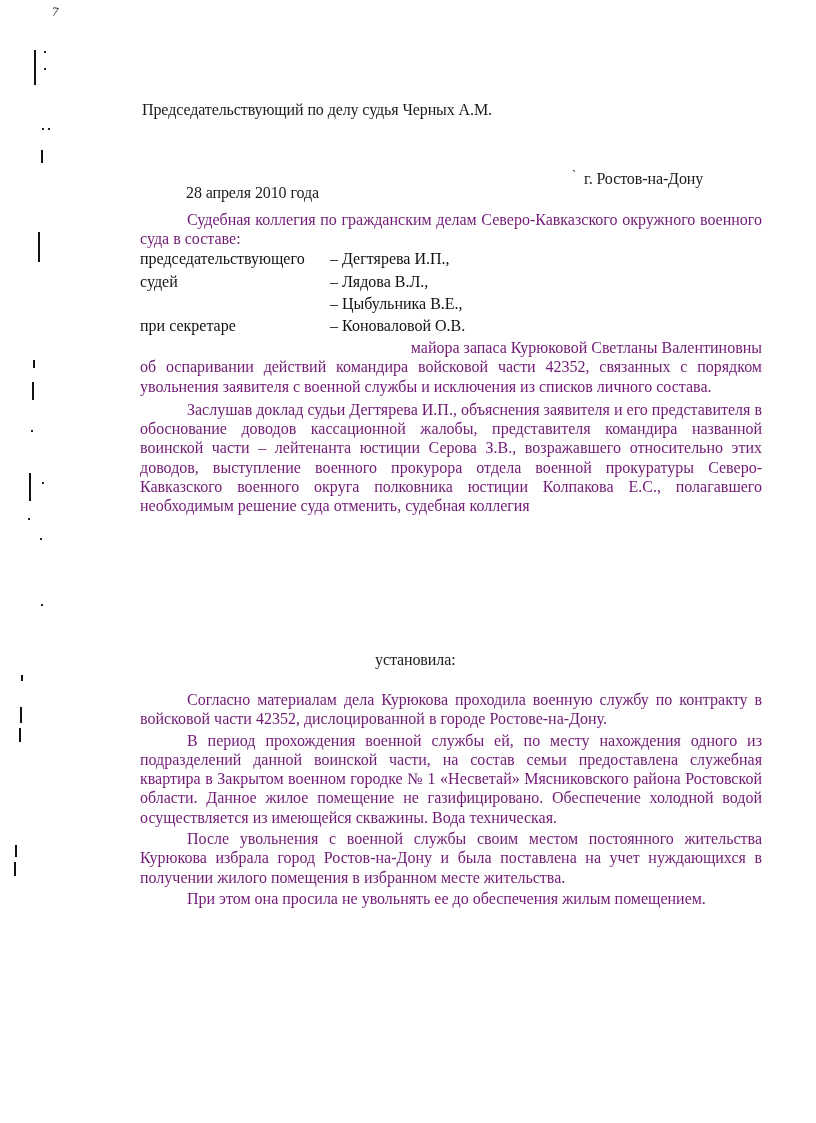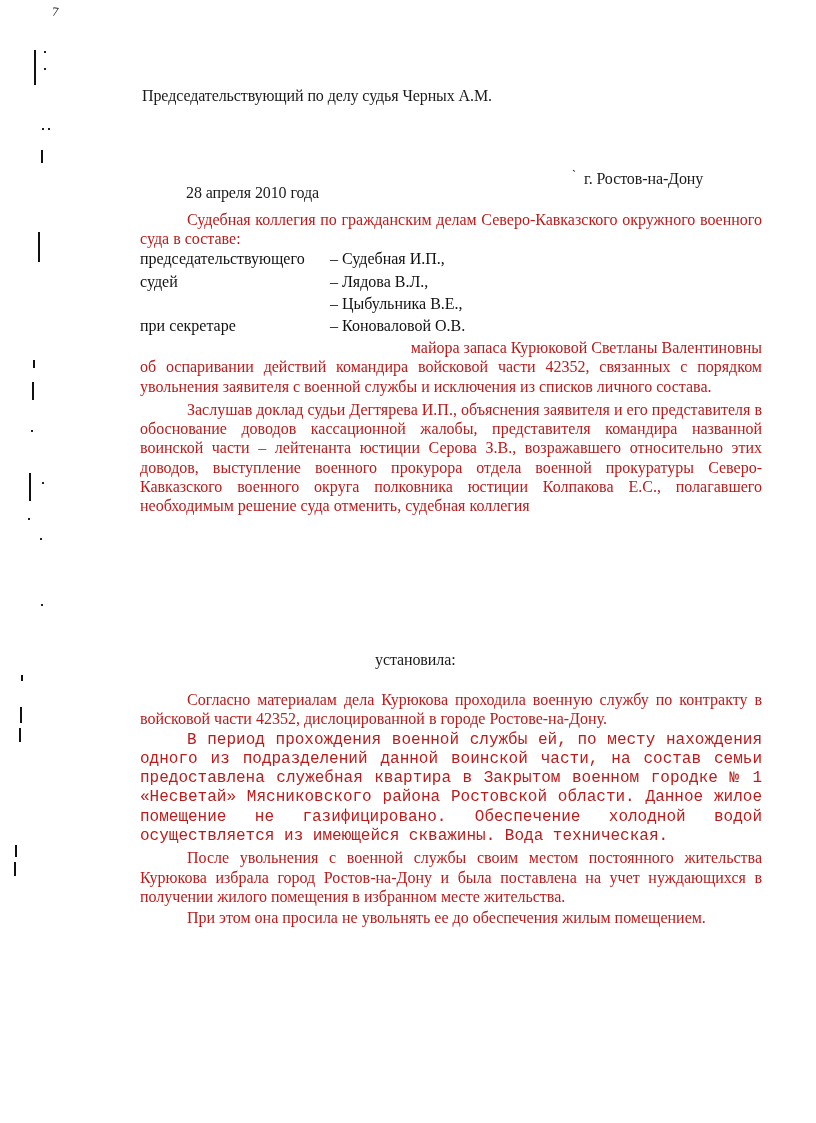--- a/index.html
+++ b/index.html
@@ -1,20 +1,20 @@
 <!DOCTYPE html>
 <html><head>
   <meta charset="utf-8">
   <style>
     html, body { margin: 0; padding: 0; background: #ffffff; }
     body { width: 816px; height: 1123px; position: relative; overflow: hidden;
            font-family: "Liberation Serif", "DejaVu Serif", serif; color: #111; }
     .page { position: absolute; left: 0; top: 0; width: 816px; height: 1123px; background: #fff; }
     .t { position: absolute; font-size: 16px; line-height: 19px; white-space: nowrap; color: #1a1a1a; letter-spacing: -0.1px; }
-    .j { position: absolute; left: 140px; width: 622px; font-size: 16px; line-height: 19.3px; text-align: justify; color: #b91c1c; }
+    .j { position: absolute; left: 140px; width: 622px; font-size: 16px; line-height: 19.3px; text-align: justify; color: #701a75; }
     .j p { margin: 0; text-indent: 47px; text-align: justify; }
     .j p.noind { text-indent: 0; }
     .j p.ind { text-indent: 47px; }
     .title { font-weight: bold; font-size: 16px; letter-spacing: 0.2px; }
     .row { position: absolute; left: 140px; font-size: 16px; line-height: 19px; white-space: nowrap; }
     .row .lbl { display: inline-block; width: 190px; }
     .row .val { display: inline-block; }
     .mark { position: absolute; background: #111; width: 2px; }
     .dot { position: absolute; background: #222; width: 2px; height: 2px; }
   </style>
@@ -38,31 +38,31 @@
   <div class="dot" style="left:42px; top:482px;"></div>
   <div class="dot" style="left:28px; top:518px;"></div>
   <div class="dot" style="left:40px; top:538px;"></div>
   <div class="dot" style="left:41px; top:604px;"></div>
   <div class="mark" style="left:21px; top:675px; height:6px;"></div>
   <div class="mark" style="left:20px; top:707px; height:16px;"></div>
   <div class="mark" style="left:19px; top:728px; height:14px;"></div>
   <div class="mark" style="left:15px; top:845px; height:12px;"></div>
   <div class="mark" style="left:14px; top:862px; height:14px;"></div>
 
-  <div class="t" style="left:142px; top:86px;">Председательствующий по делу судья Черных А.М.</div>
+  <div class="t" style="left:142px; top:100px;">Председательствующий по делу судья Черных А.М.</div>
   <div class="t" style="left:186px; top:183px;">28 апреля 2010 года</div>
   <div class="t" style="left:572px; top:166px; font-size:12px;">`</div>
   <div class="t" style="left:584px; top:169px;">г. Ростов-на-Дону</div>
 
   <div class="j" style="top:210px;">
     <p>Судебная коллегия по гражданским делам Северо-Кавказского окружного военного суда в составе:</p>
   </div>
 
   <div class="row" style="top:249px;">
-    <span class="lbl">председательствующего</span><span class="val">– Судебная И.П.,</span>
+    <span class="lbl">председательствующего</span><span class="val">– Дегтярева И.П.,</span>
   </div>
   <div class="row" style="top:272px;">
     <span class="lbl">судей</span><span class="val">– Лядова В.Л.,</span>
   </div>
   <div class="row" style="top:294px;">
     <span class="lbl"></span><span class="val">– Цыбульника В.Е.,</span>
   </div>
   <div class="row" style="top:316px;">
     <span class="lbl">при секретаре</span><span class="val">– Коноваловой О.В.</span>
   </div>
@@ -70,18 +70,18 @@
   <div class="j" style="top:338px;">
     <p class="ind" style="text-align:right;">майора запаса Курюковой Светланы Валентиновны</p>
     <p class="noind">об оспаривании действий командира войсковой части 42352, связанных с порядком увольнения заявителя с военной службы и исключения из списков личного состава.</p>
     <p class="ind" style="margin-top:4px;">Заслушав доклад судьи Дегтярева И.П., объяснения заявителя и его представителя в обоснование доводов кассационной жалобы, представителя командира названной воинской части – лейтенанта юстиции Серова З.В., возражавшего относительно этих доводов, выступление военного прокурора отдела военной прокуратуры Северо-Кавказского военного округа полковника юстиции Колпакова Е.С., полагавшего необходимым решение суда отменить, судебная коллегия</p>
   </div>
 
   <div class="t" style="left:375px; top:650px;">установила:</div>
 
   <div class="j" style="top:690px;">
     <p>Согласно материалам дела Курюкова проходила военную службу по контракту в войсковой части 42352, дислоцированной в городе Ростове-на-Дону.</p>
-    <p style="margin-top:2px;font-family:Liberation Mono, monospace;">В период прохождения военной службы ей, по месту нахождения одного из подразделений данной воинской части, на состав семьи предоставлена служебная квартира в Закрытом военном городке № 1 «Несветай» Мясниковского района Ростовской области. Данное жилое помещение не газифицировано. Обеспечение холодной водой осуществляется из имеющейся скважины. Вода техническая.</p>
+    <p style="margin-top:2px;">В период прохождения военной службы ей, по месту нахождения одного из подразделений данной воинской части, на состав семьи предоставлена служебная квартира в Закрытом военном городке № 1 «Несветай» Мясниковского района Ростовской области. Данное жилое помещение не газифицировано. Обеспечение холодной водой осуществляется из имеющейся скважины. Вода техническая.</p>
     <p style="margin-top:2px;">После увольнения с военной службы своим местом постоянного жительства Курюкова избрала город Ростов-на-Дону и была поставлена на учет нуждающихся в получении жилого помещения в избранном месте жительства.</p>
     <p style="margin-top:2px;">При этом она просила не увольнять ее до обеспечения жилым помещением.</p>
   </div>
 
 </div>
 
 </body></html>

